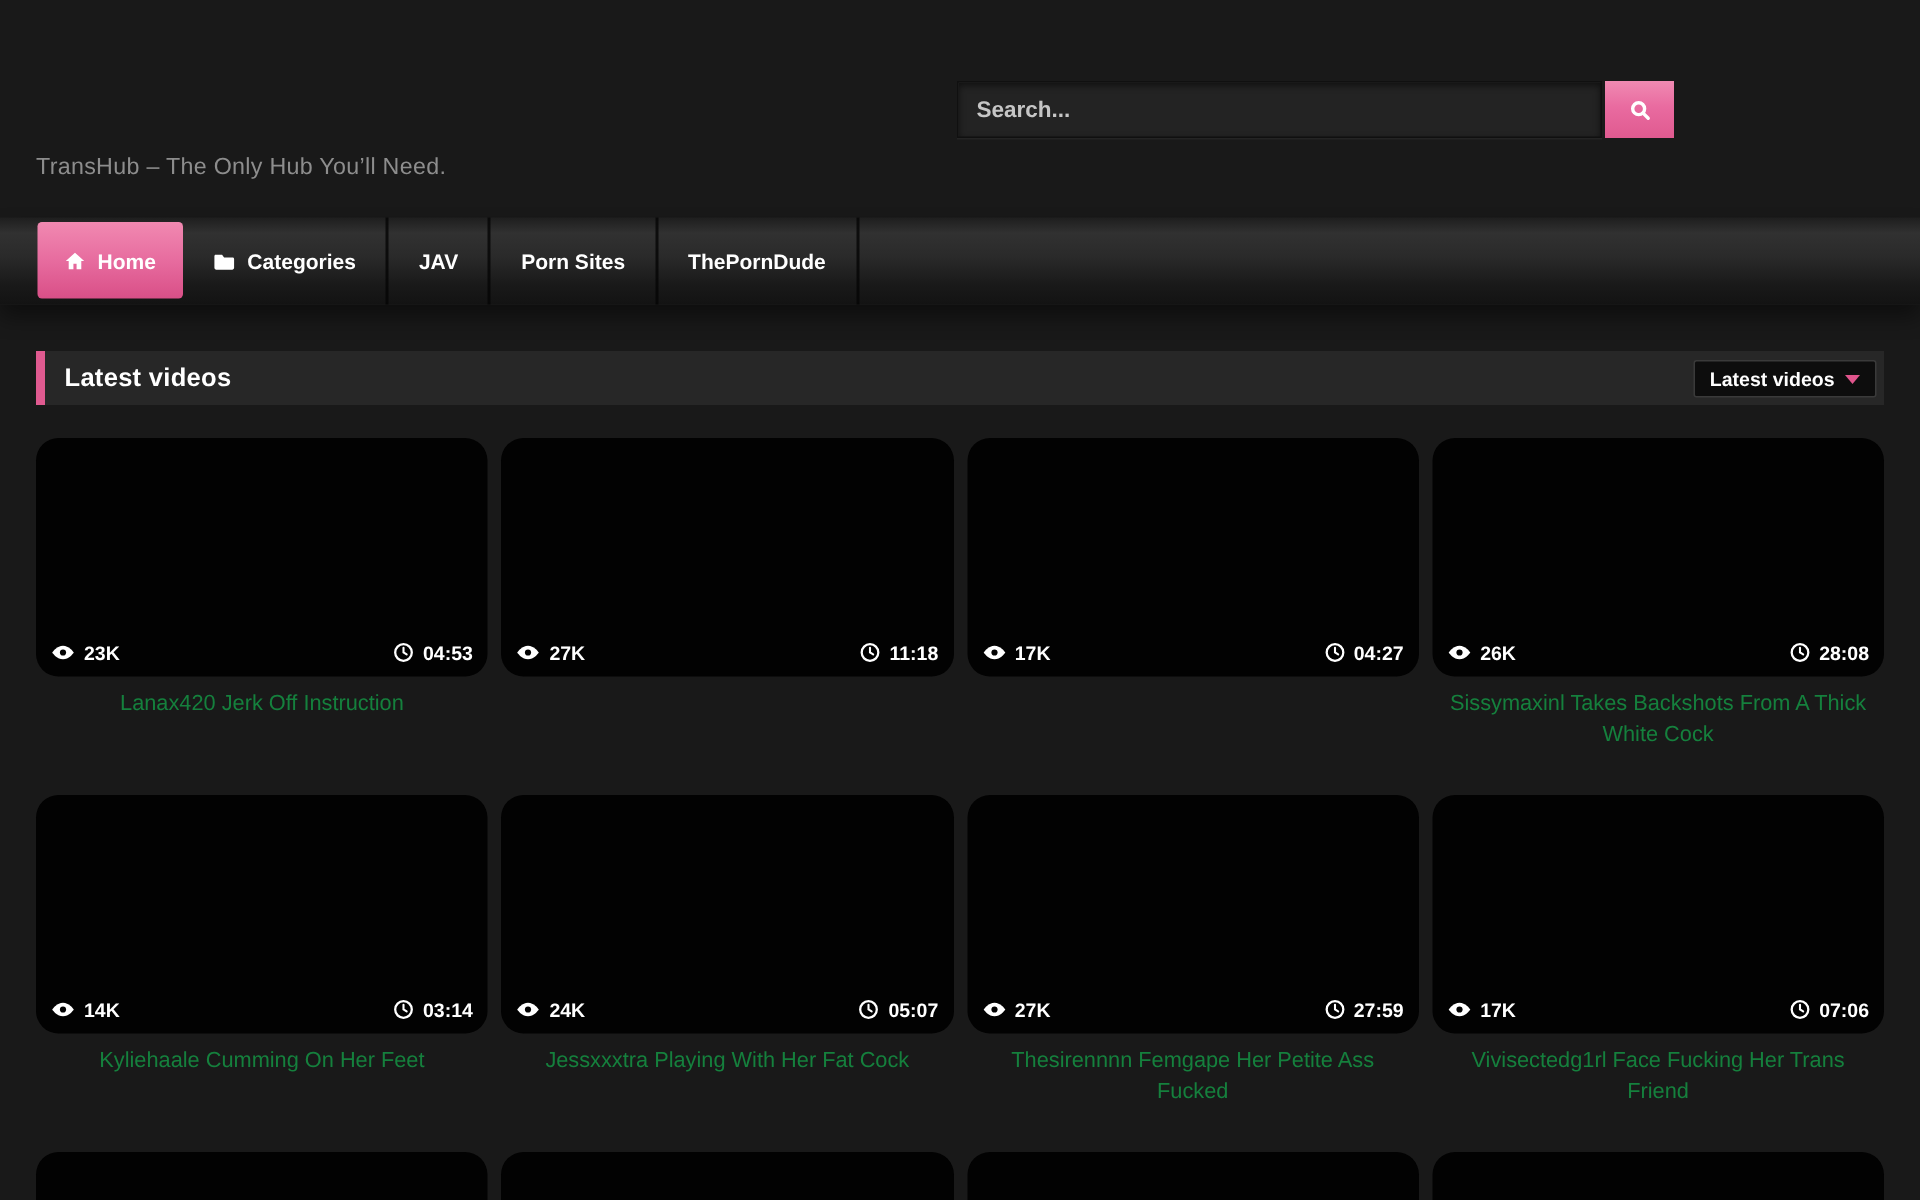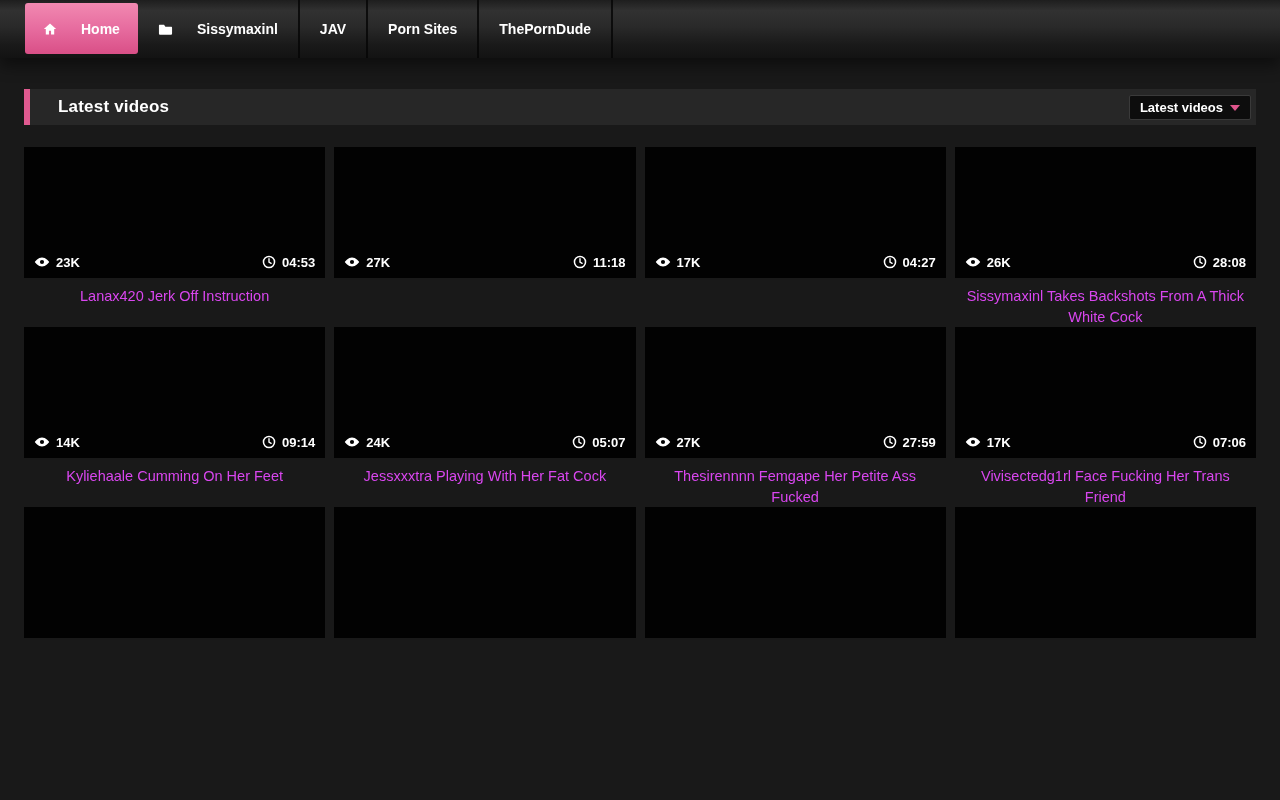--- a/index.html
+++ b/index.html
@@ -40,42 +40,42 @@
 
   
   nav {
     height: 58px; width: 100%;
     background: linear-gradient(180deg, #1e1e1e 0%, #313131 18%, #2a2a2a 45%, #191919 78%, #131313 100%);
     display: flex; align-items: stretch;
     padding-left: 25px;
     box-shadow: 0 8px 14px rgba(0,0,0,.45);
   }
   .nav-item {
-    display: flex; align-items: center; gap: 24px;
+    display: flex; align-items: center; gap: 8px;
     padding: 0 20px;
     color: #fff; font-weight: bold; font-size: 14px;
     text-decoration: none; cursor: pointer;
     border-right: 2px solid rgba(5,5,5,.8);
   }
   .nav-item.active {
     margin: 3px 0 4px;
     border: none; border-radius: 3px;
     background: linear-gradient(180deg, #f189b1 0%, #e76c9f 50%, #d94f87 100%);
     padding: 0 18px;
   }
   .nav-item svg { flex: 0 0 auto; }
 
   
   main { padding: 0 24px; }
   .section-bar {
     margin-top: 31px; height: 36px;
     background: #272727;
     border-left: 6px solid #e05a90;
     display: flex; align-items: center;
-    padding-left: 28px;
+    padding-left: 13px;
     position: relative;
   }
   .section-title { font-size: 17px; font-weight: bold; color: #fff; letter-spacing: .2px; }
   .sort-btn {
     position: absolute; right: 5px; top: 6px;
     height: 25px;
     background: #0d0d0d;
     border: 1px solid #3a3a3a; border-radius: 2px;
     color: #fff; font-weight: bold; font-size: 13px;
     font-family: inherit;
@@ -91,53 +91,65 @@
 
   
   .grid {
     margin-top: 22px;
     display: grid;
     grid-template-columns: repeat(4, 1fr);
     column-gap: 9px;
   }
   .card { cursor: pointer; }
   .thumb {
-    height: 131px; background: #020202; position: relative;
+    height: 159px; background: #020202; position: relative; border-radius: 15px;
   }
   .stats {
     position: absolute; left: 0; right: 0; bottom: 0;
     display: flex; justify-content: space-between; align-items: center;
     padding: 7px 10px 8px;
     font-size: 13px; font-weight: bold; color: #fff;
   }
   .stat { display: flex; align-items: center; gap: 6px; }
   .title {
-    height: 49px; padding: 8px 4px 0;
+    height: 79px; padding: 8px 4px 0;
     text-align: center;
-    color: #d946ef; font-size: 14.5px; line-height: 21px;
+    color: #15803d; font-size: 14.5px; line-height: 21px;
   }
 </style>
 </head>
 <body>
 
 <div class="page">
 
+  <header>
+    <form class="search-form">
+      <input class="search-input" type="text" placeholder="Search..." style="">
+      <button type="submit" class="search-btn">
+        <svg width="17" height="17" viewBox="0 0 24 24" fill="none" stroke="#ffffff" stroke-width="3.2" stroke-linecap="round">
+          <circle cx="10.5" cy="10.5" r="5.6"></circle>
+          <path d="M14.9 14.9l4.6 4.6"></path>
+        </svg>
+      </button>
+    </form>
+    <div class="tagline">TransHub – The Only Hub You’ll Need.</div>
+  </header>
 
   <nav>
     <a class="nav-item active">
       <svg width="14" height="14" viewBox="0 0 24 24" fill="#ffffff">
         <path d="M12 2.5L1.5 12h3.3v9.5h5.4v-6.3h3.6v6.3h5.4V12h3.3z"></path>
       </svg>
       <span>Home</span>
     </a>
     <a class="nav-item">
       <svg width="15" height="15" viewBox="0 0 24 24" fill="#ffffff">
         <path d="M2.5 4.5h7.2l2.1 3h9.2c.8 0 1.5.7 1.5 1.5v9.5c0 1.1-.9 2-2 2H3.5c-1.1 0-2-.9-2-2V6c0-.8.7-1.5 1-1.5z"></path>
       </svg>
-      <span>Sissymaxinl</span>
+      <span>Categories</span>
     </a>
     <a class="nav-item">
       <span>JAV</span>
     </a>
     <a class="nav-item">
       <span>Porn Sites</span>
     </a>
     <a class="nav-item">
       <span>ThePornDude</span>
     </a>
@@ -248,21 +260,21 @@
                 <path fill="#ffffff" d="M12 5.2C6.2 5.2 2 10.7 1.2 12c.8 1.3 5 6.8 10.8 6.8S22 13.3 22.8 12C22 10.7 17.8 5.2 12 5.2z"></path>
                 <circle cx="12" cy="12" r="3.1" fill="#020202"></circle>
               </svg>
               <span>14K</span>
             </span>
             <span class="stat">
               <svg width="14" height="14" viewBox="0 0 24 24" fill="none" stroke="#ffffff">
                 <circle cx="12" cy="12" r="9.5" stroke-width="2.6"></circle>
                 <path d="M12 6.5V12l3.6 2.2" stroke-width="2.4" stroke-linecap="round"></path>
               </svg>
-              <span>09:14</span>
+              <span>03:14</span>
             </span>
           </div>
         </div>
         <div class="title">Kyliehaale Cumming On Her Feet</div>
       </div>
 
       <div class="card">
         <div class="thumb">
           <div class="stats">
             <span class="stat">

